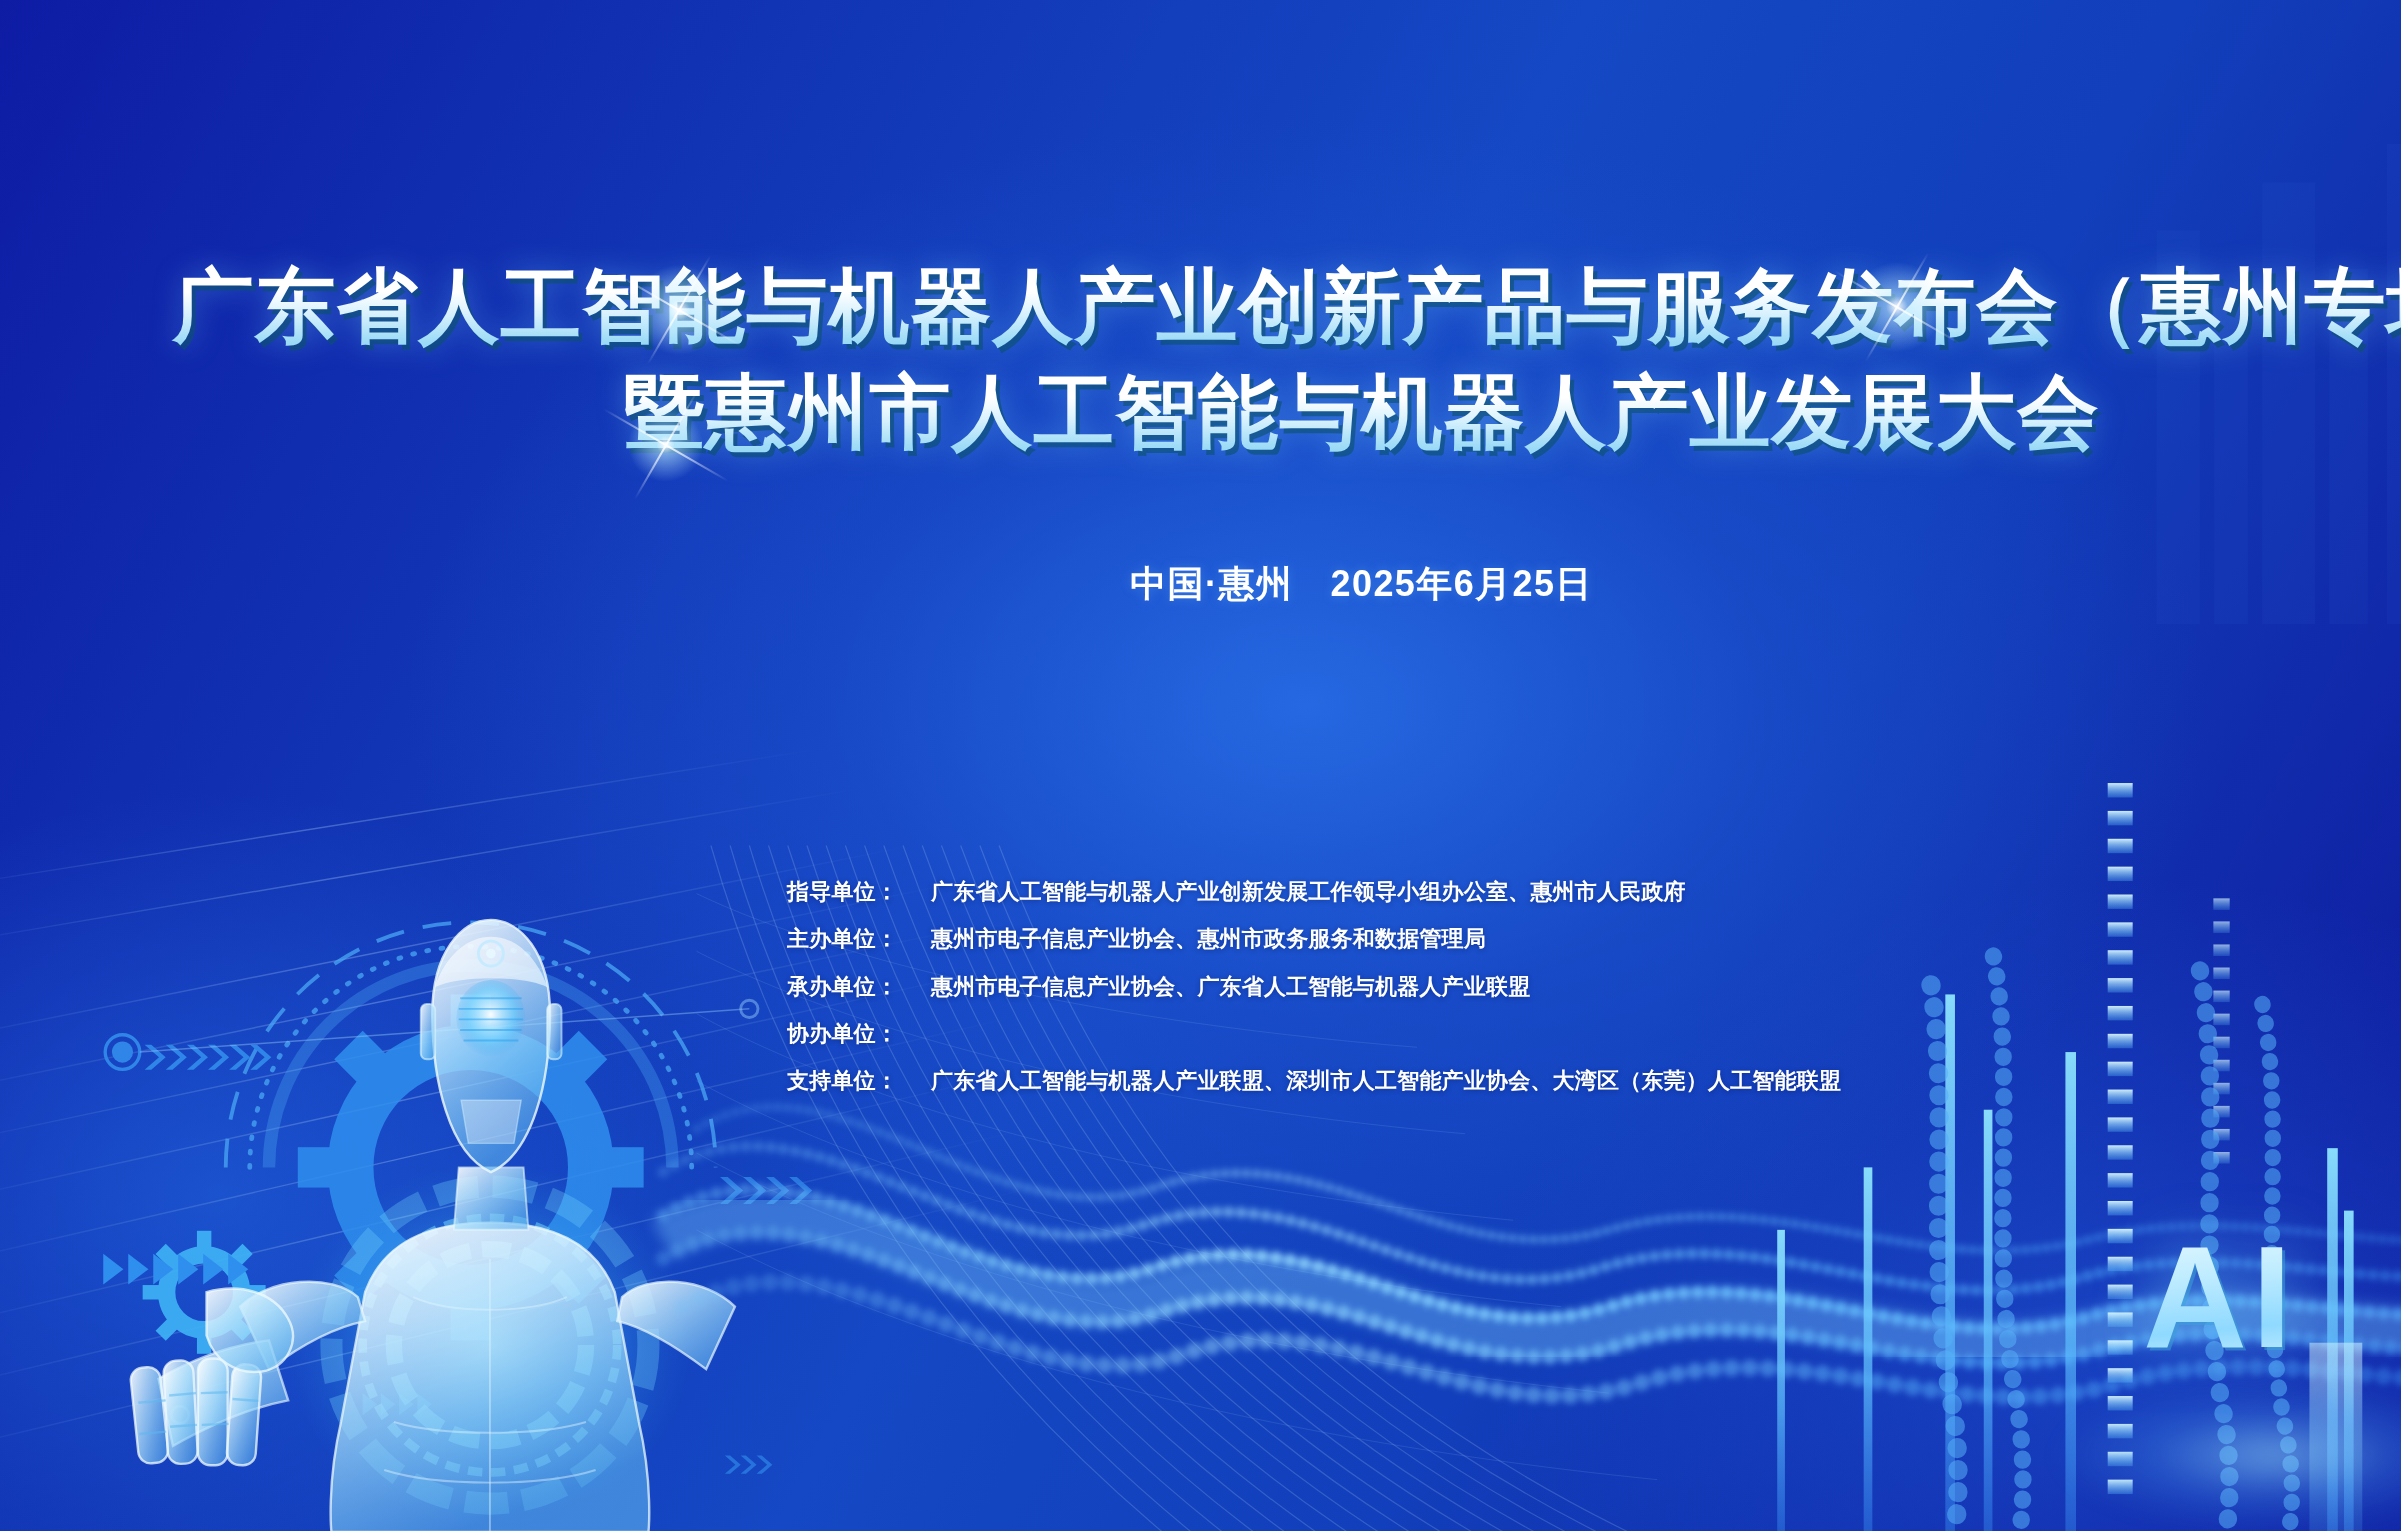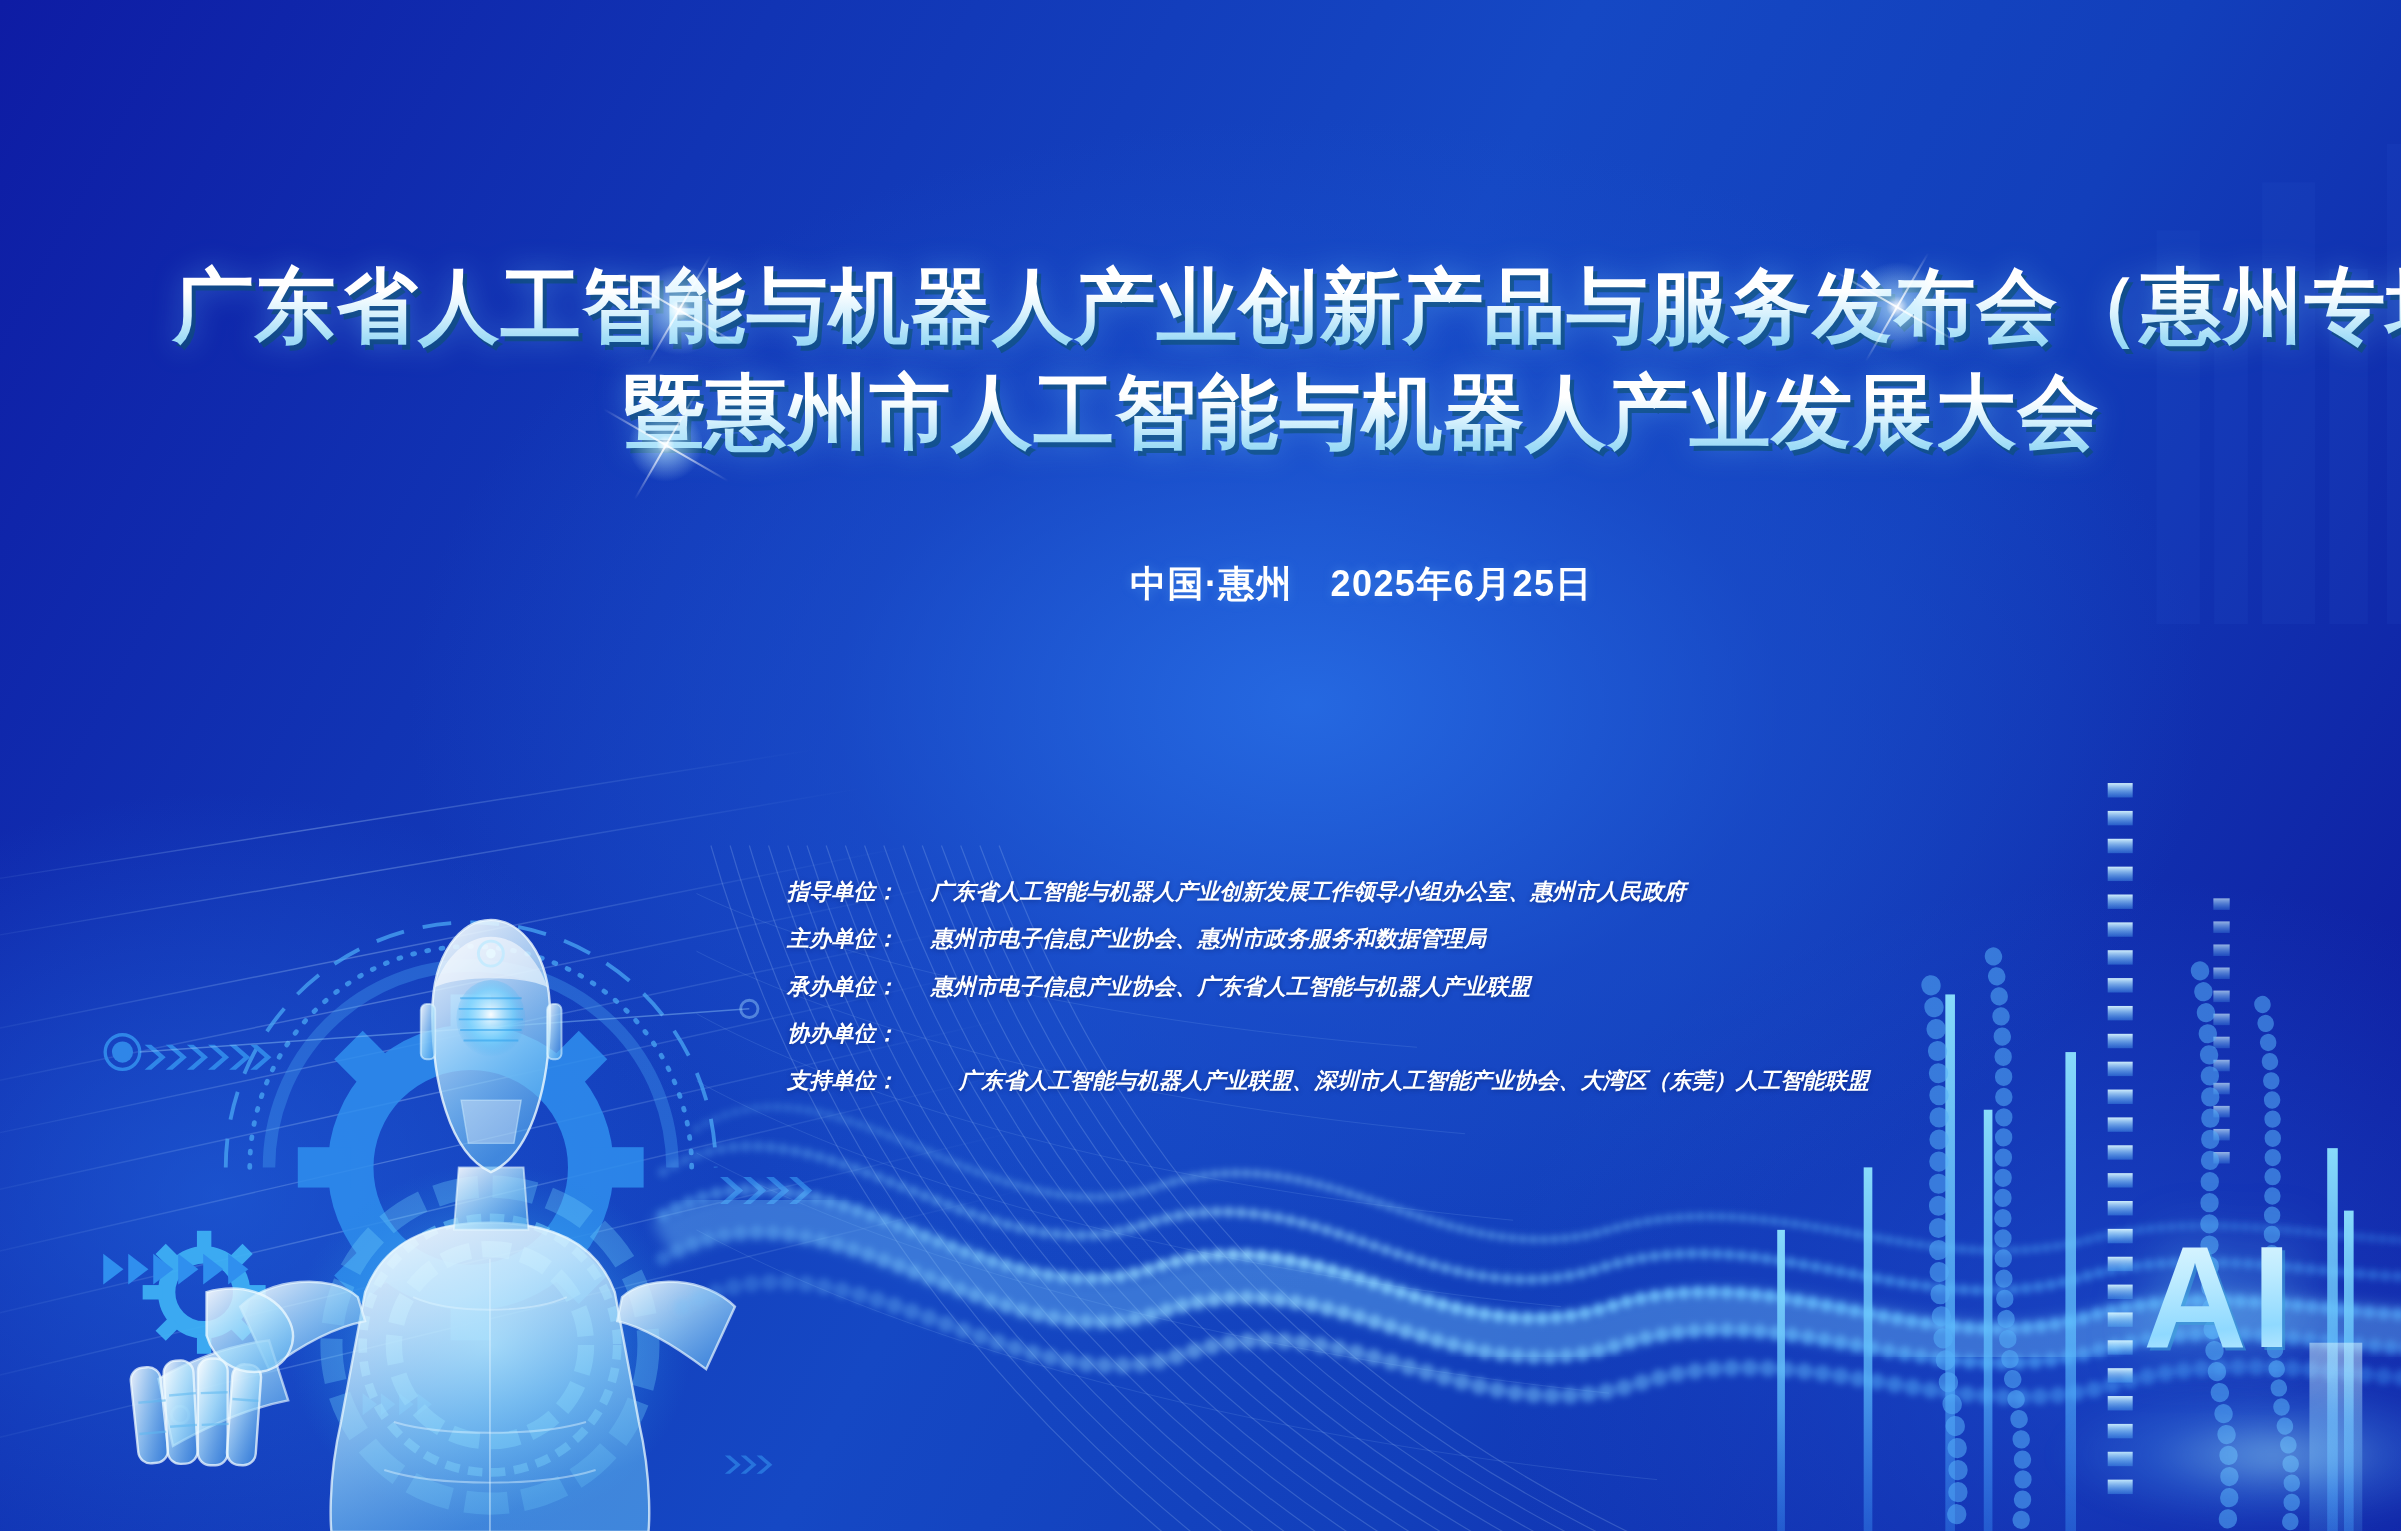--- a/index.html
+++ b/index.html
@@ -57,22 +57,22 @@
     color:#ffffff; font-size:36px; font-weight:700; letter-spacing:1.4px; white-space:nowrap;
     text-shadow:0 0 10.6px rgba(120,200,255,.30);
   }
 
   
   .orgs{
     position:absolute; left:787px; top:877px; z-index:40;
     color:#ffffff; font-size:22px; font-weight:700; letter-spacing:0.2px;
     text-shadow:0 1px 4.8px rgba(5,25,90,.45);
   }
-  .org-row{ display:flex; align-items:center; margin-bottom:17.3px; white-space:nowrap;font-style:italic; }
-  .org-row:last-child{ margin-bottom:0;gap:28px; }
+  .org-row{ display:flex; align-items:center; margin-bottom:17.3px; white-space:nowrap; }
+  .org-row:last-child{ margin-bottom:0; }
   .org-label{ width:144px; flex:0 0 144px; }
   .org-value{ }
   .org-cont .org-label{ visibility:hidden; }
 
   
   .ailogo{
     position:absolute; left:2143px; top:1226px; z-index:35;
     font-size:144px; font-weight:700; letter-spacing:4.8px; line-height:1;
     color:#bfeaff;
     background:linear-gradient(175deg,#e8f9ff 0%,#bfecff 35%,#8fd9ff 70%,#cdf1ff 100%);

